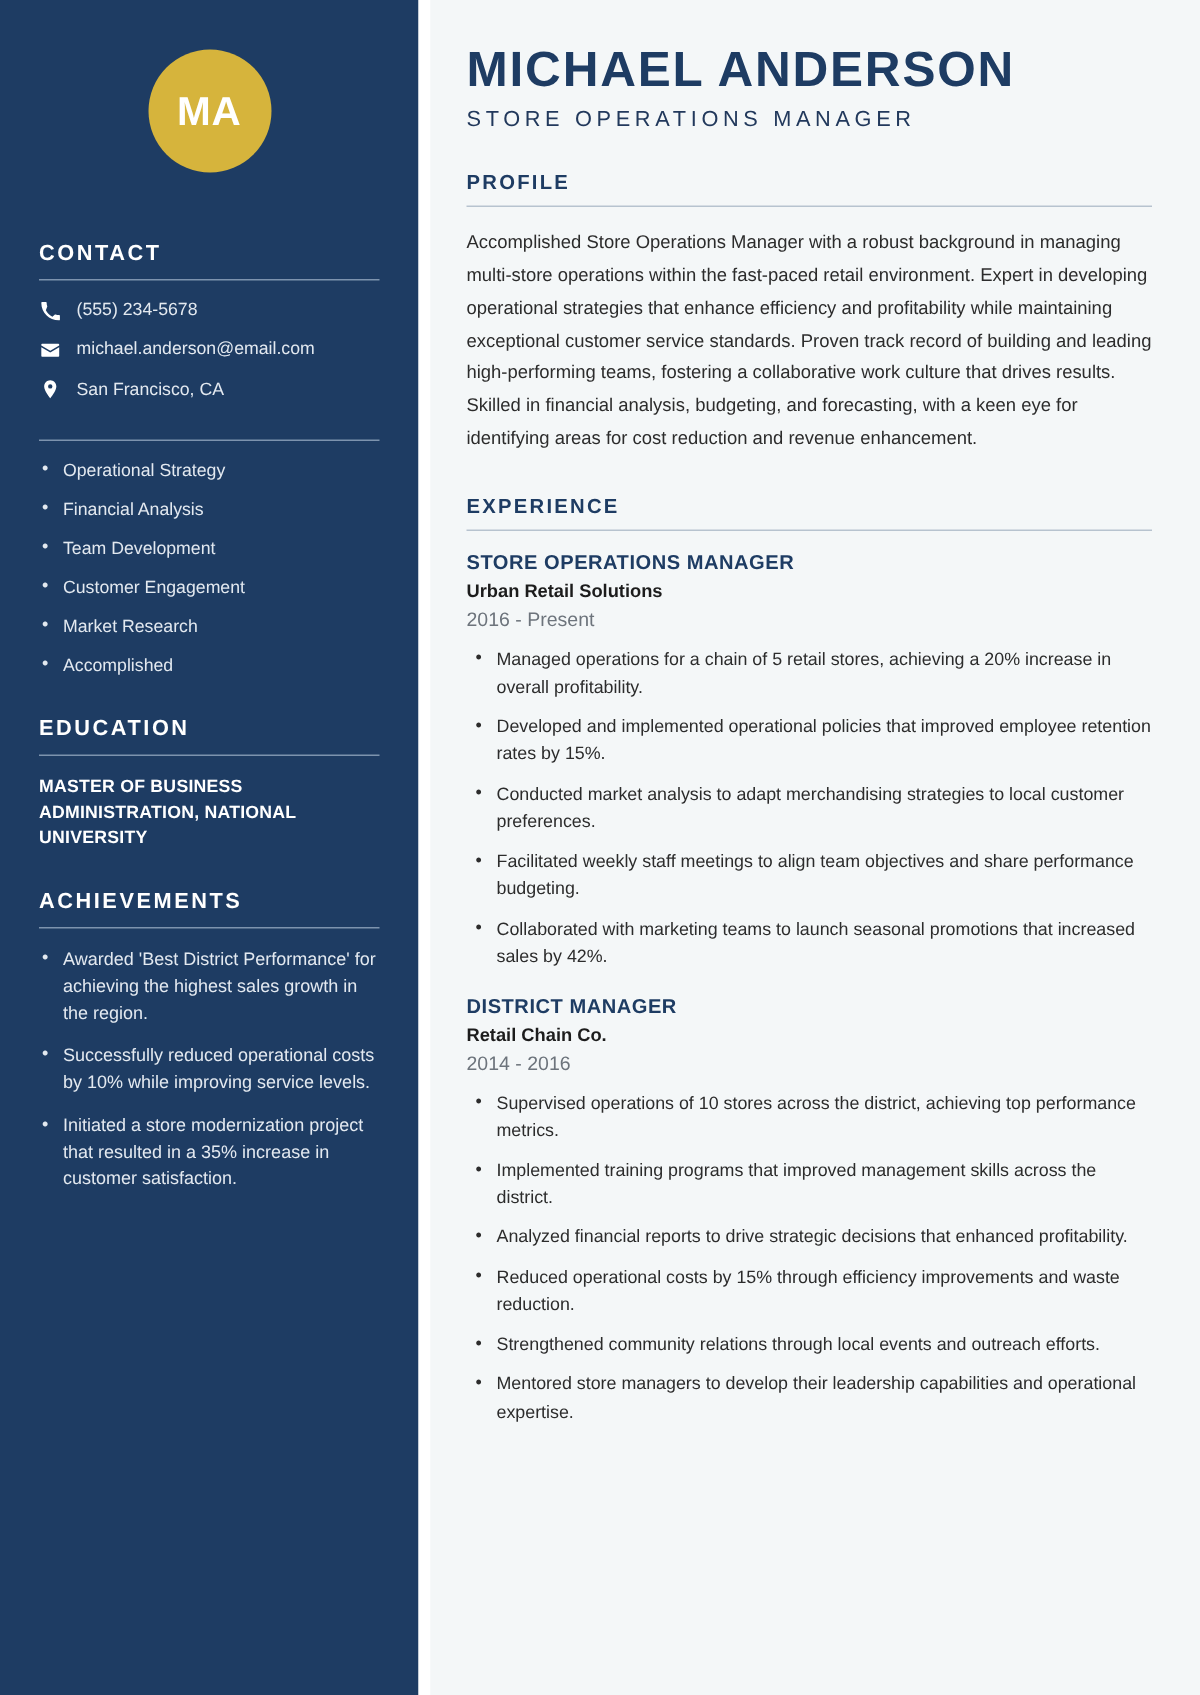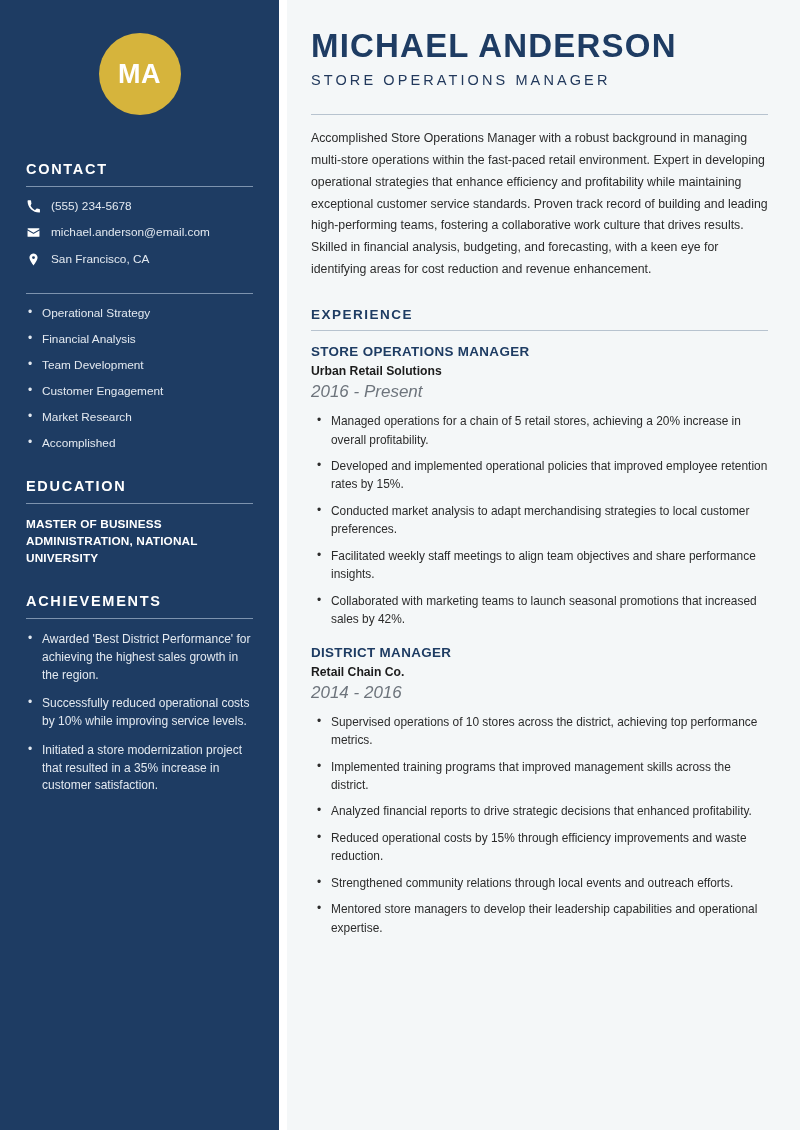--- a/index.html
+++ b/index.html
@@ -58,21 +58,21 @@
   }
   .side-rule {
     height: 1px;
     background: #7d93ae;
     margin-top: 9px;
     margin-bottom: 12px;
   }
 
   .contact-row {
     display: flex;
-    align-items: center;
+    align-items: flex-end;
     gap: 11px;
     margin-bottom: 11px;
     font-size: 11.8px;
     color: #e3e9f0;
     line-height: 1.3;
   }
   .contact-row .ico {
     width: 14px;
     height: 14px;
     flex: 0 0 14px;
@@ -184,22 +184,21 @@
     text-transform: uppercase;
   }
   .job-company {
     margin-top: 5px;
     font-size: 12.2px;
     font-weight: 700;
     color: #1c1c1c;
   }
   .job-dates {
     margin-top: 4px;
-    font-size: 17px;
-    font-style: italic;
+    font-size: 13px;
     color: #6d747c;
   }
   ul.job-bullets {
     list-style: none;
     margin-top: 10px;
   }
   ul.job-bullets li {
     position: relative;
     padding-left: 20px;
     font-size: 11.9px;
@@ -291,37 +290,38 @@
   </aside>
 
   <div class="gap"></div>
 
   <main class="main">
 
     <h1 class="name">MICHAEL ANDERSON</h1>
     <div class="role">STORE OPERATIONS MANAGER</div>
 
     <section class="main-section">
+      <div class="main-title">PROFILE</div>
       <div class="main-rule"></div>
       <p class="profile-text">Accomplished Store Operations Manager with a robust background in managing multi-store operations within the fast-paced retail environment. Expert in developing operational strategies that enhance efficiency and profitability while maintaining exceptional customer service standards. Proven track record of building and leading high-performing teams, fostering a collaborative work culture that drives results. Skilled in financial analysis, budgeting, and forecasting, with a keen eye for identifying areas for cost reduction and revenue enhancement.</p>
     </section>
 
     <section class="main-section">
       <div class="main-title">EXPERIENCE</div>
       <div class="main-rule"></div>
 
       <div class="job">
         <div class="job-title">STORE OPERATIONS MANAGER</div>
         <div class="job-company">Urban Retail Solutions</div>
         <div class="job-dates">2016 - Present</div>
         <ul class="job-bullets">
           <li>Managed operations for a chain of 5 retail stores, achieving a 20% increase in overall profitability.</li>
           <li>Developed and implemented operational policies that improved employee retention rates by 15%.</li>
           <li>Conducted market analysis to adapt merchandising strategies to local customer preferences.</li>
-          <li>Facilitated weekly staff meetings to align team objectives and share performance insights.</li>
+          <li>Facilitated weekly staff meetings to align team objectives and share performance budgeting.</li>
           <li>Collaborated with marketing teams to launch seasonal promotions that increased sales by 42%.</li>
         </ul>
       </div>
 
       <div class="job">
         <div class="job-title">DISTRICT MANAGER</div>
         <div class="job-company">Retail Chain Co.</div>
         <div class="job-dates">2014 - 2016</div>
         <ul class="job-bullets">
           <li>Supervised operations of 10 stores across the district, achieving top performance metrics.</li>

